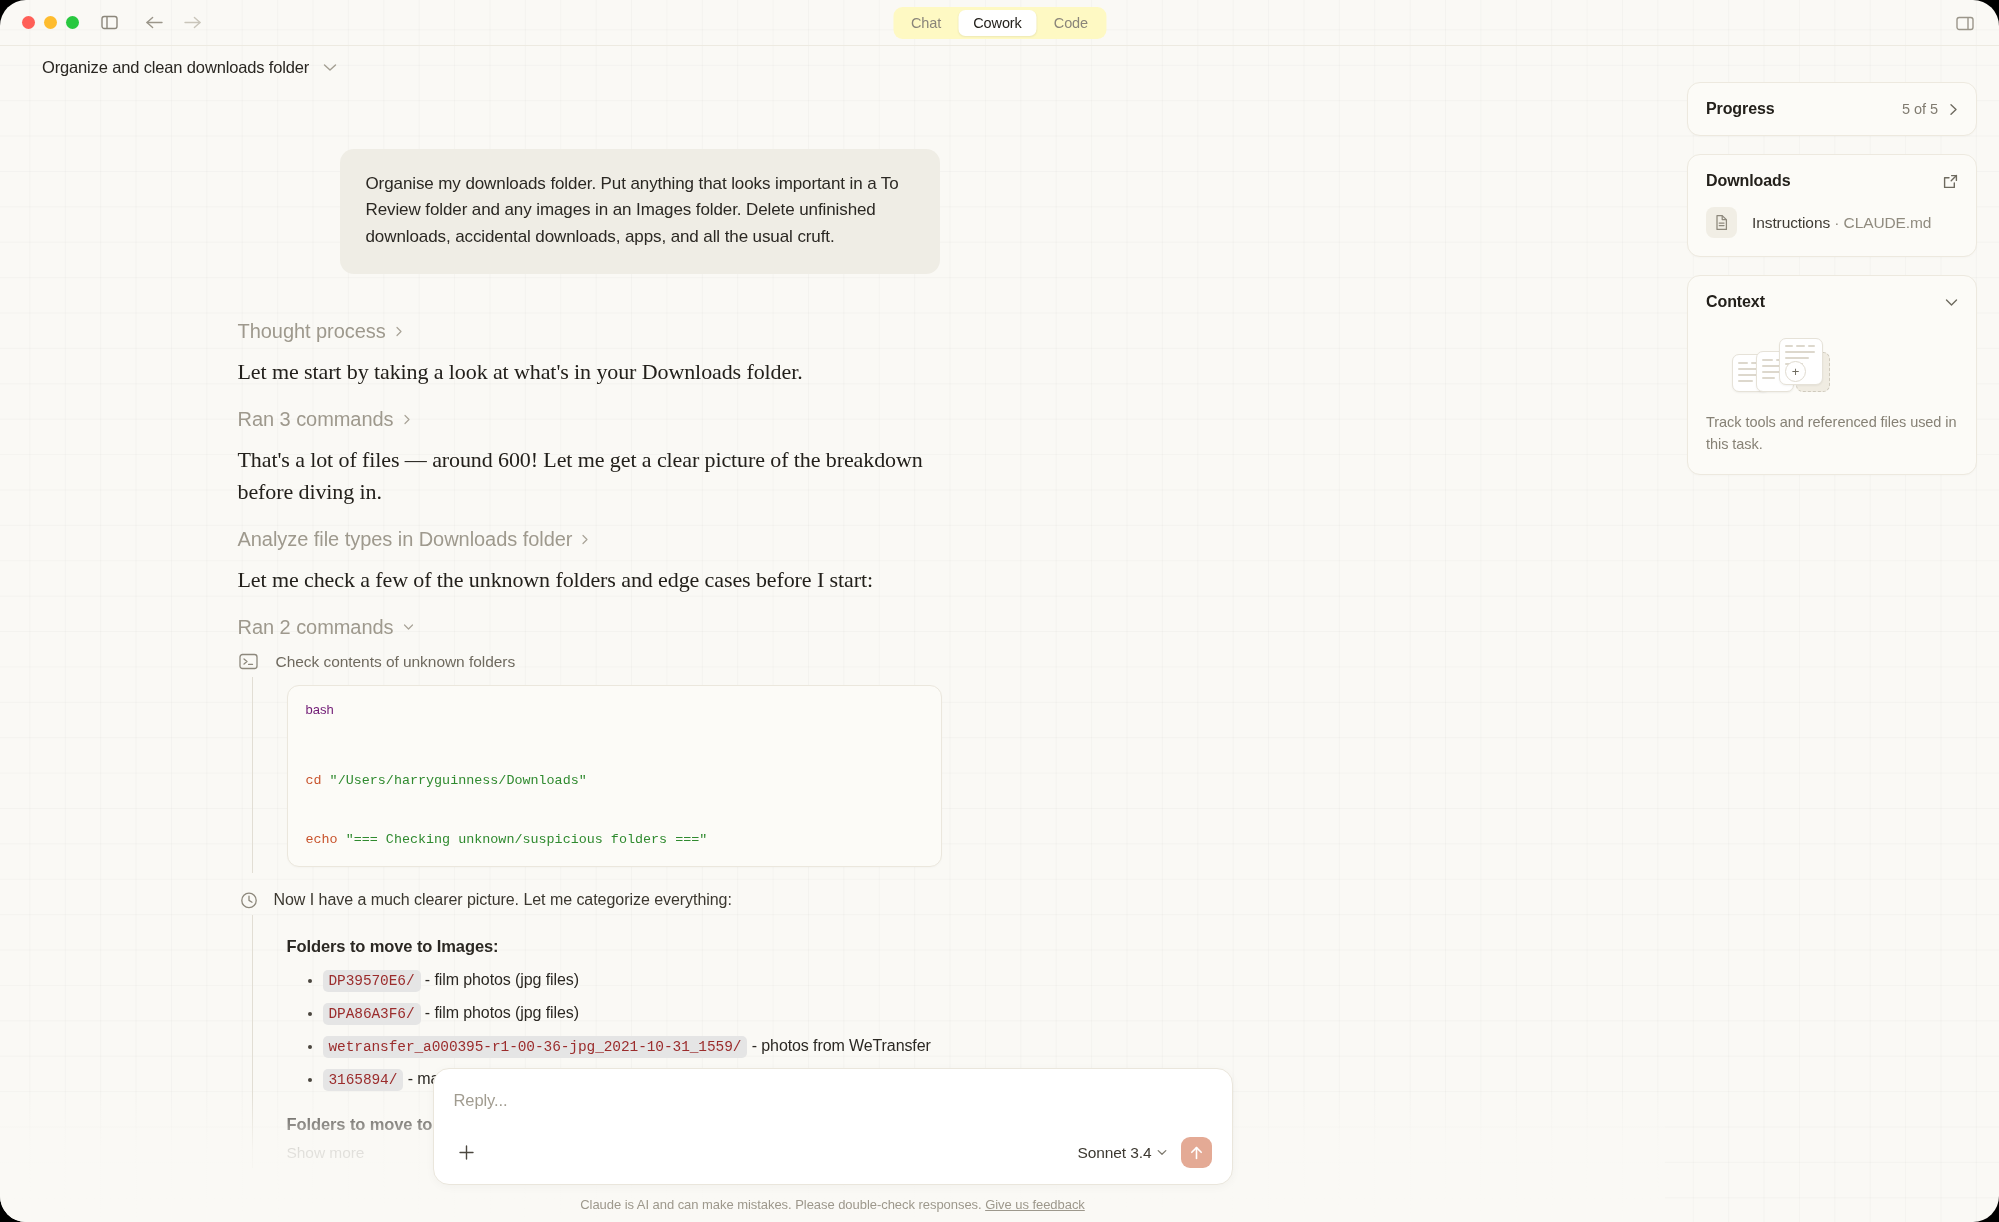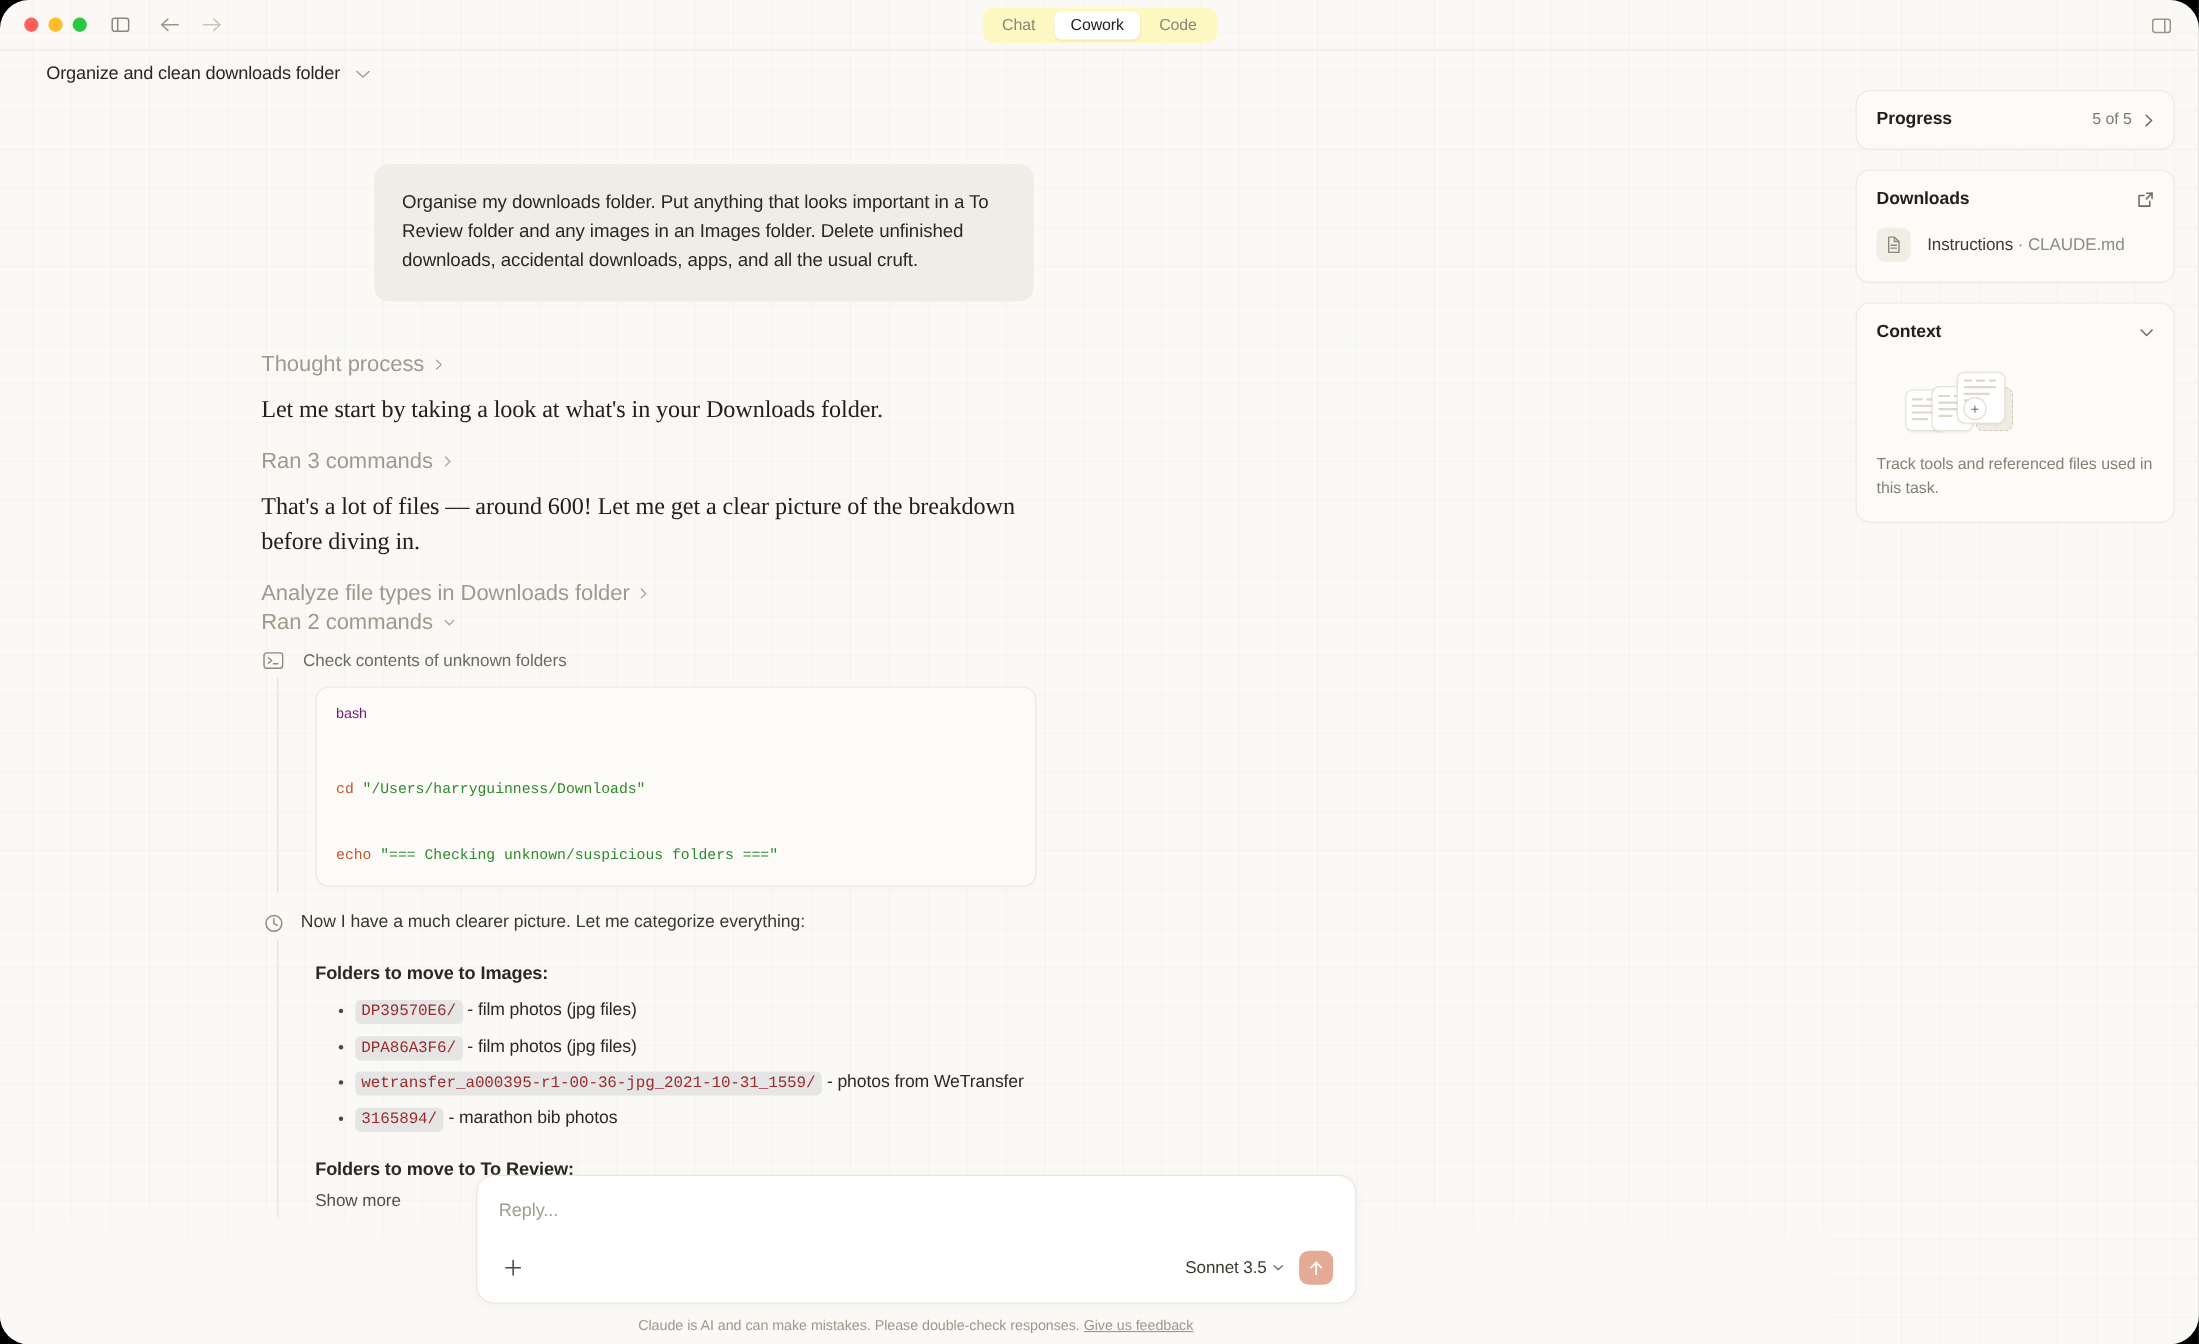--- a/index.html
+++ b/index.html
@@ -370,20 +370,21 @@
 
         <div class="collapsed-row">
           <span>Analyze file types in Downloads folder</span>
           <span class="chev">
             <svg width="8" height="11" viewBox="0 0 8 11" fill="none" stroke="currentColor" stroke-width="1.2" stroke-linecap="round" stroke-linejoin="round">
                 <polyline points="2,1.5 6,5.5 2,9.5"></polyline>
               </svg>
           </span>
         </div>
 
+        <div class="prose">Let me check a few of the unknown folders and edge cases before I start:</div>
 
         <div class="collapsed-row">
           <span>Ran 2 commands</span>
           <span class="chev">
             <svg width="11" height="8" viewBox="0 0 11 8" fill="none" stroke="currentColor" stroke-width="1.2" stroke-linecap="round" stroke-linejoin="round">
                 <polyline points="1.5,2 5.5,6 9.5,2"></polyline>
               </svg>
           </span>
         </div>
 
@@ -460,21 +461,21 @@
         <div class="composer-input">Reply...</div>
         <div class="composer-bar">
           <div class="plus-btn">
             <svg width="19" height="19" viewBox="0 0 19 19" fill="none" stroke="currentColor" stroke-width="1.4" stroke-linecap="round">
               <line x1="9.5" y1="3" x2="9.5" y2="16"></line>
                 <line x1="3" y1="9.5" x2="16" y2="9.5"></line>
             </svg>
           </div>
           <div class="composer-right">
             <div class="model-pick">
-              <span>Sonnet 3.5</span>
+              <span>Sonnet 3.4</span>
               <span class="chev">
                 <svg width="10" height="7" viewBox="0 0 10 7" fill="none" stroke="currentColor" stroke-width="1.3" stroke-linecap="round" stroke-linejoin="round">
                     <polyline points="1.2,1.6 5,5.2 8.8,1.6"></polyline>
                   </svg>
               </span>
             </div>
             <div class="send-btn">
               <svg width="15" height="16" viewBox="0 0 15 16" fill="none" stroke="currentColor" stroke-width="1.6" stroke-linecap="round" stroke-linejoin="round">
                 <line x1="7.5" y1="13.5" x2="7.5" y2="2.6"></line>
                   <polyline points="2.8,7.3 7.5,2.6 12.2,7.3"></polyline>

